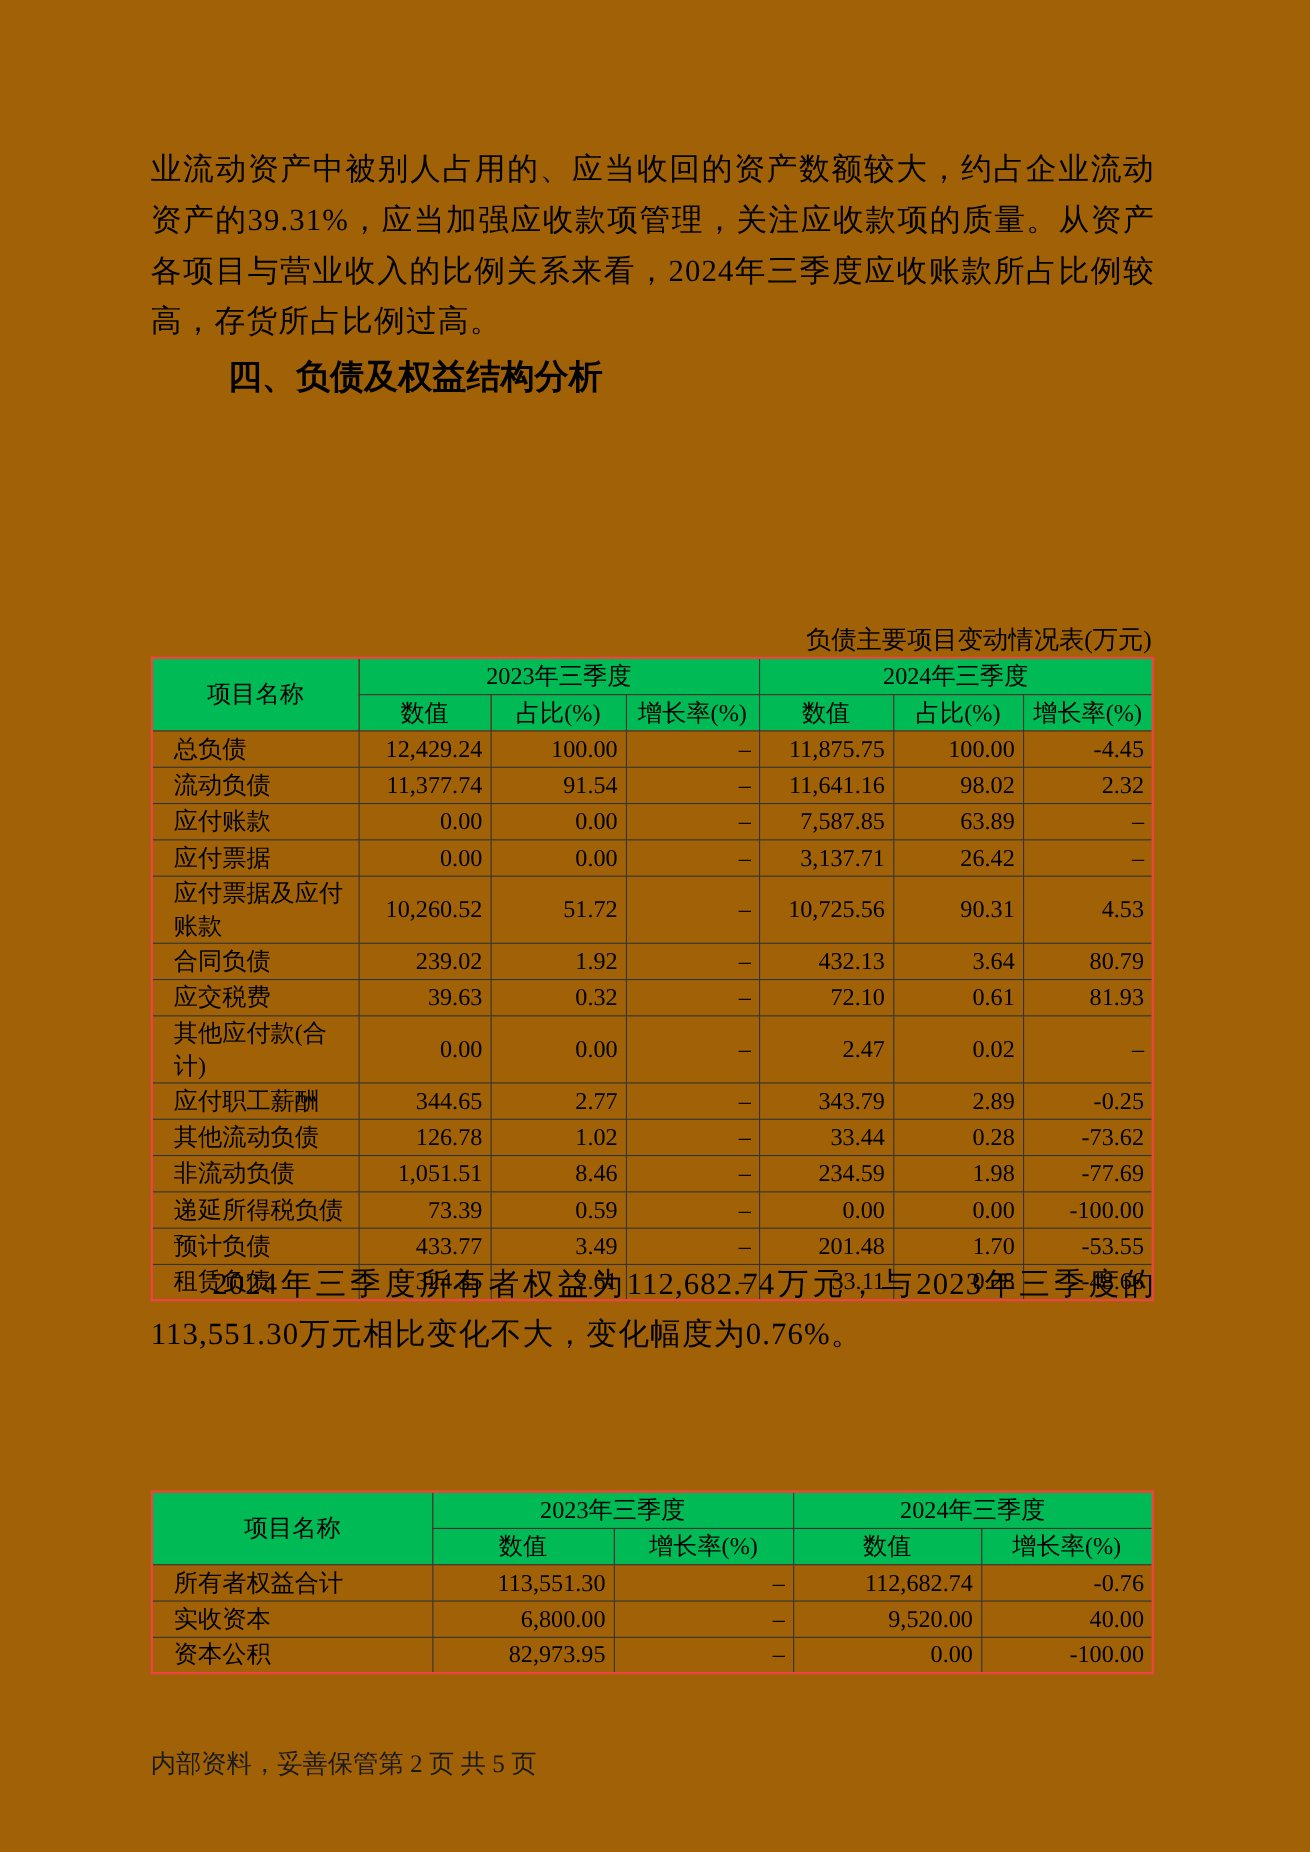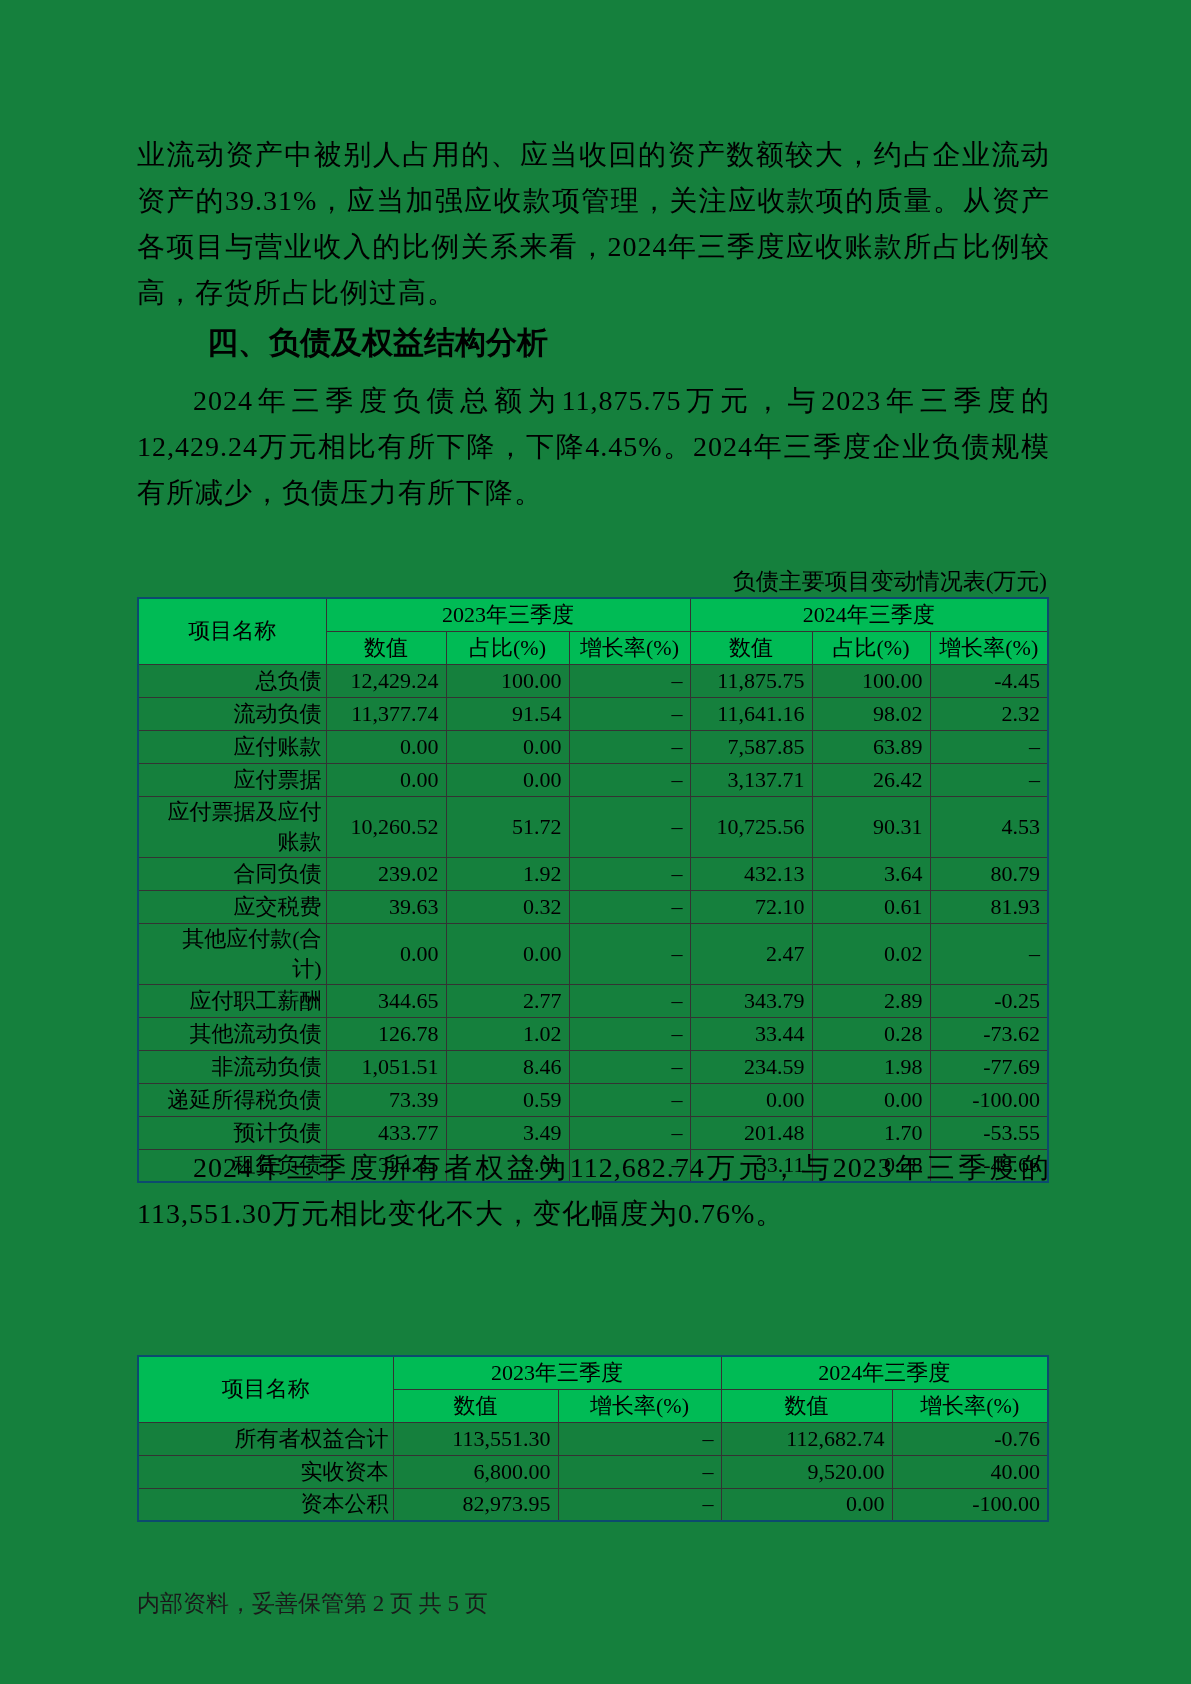--- a/index.html
+++ b/index.html
@@ -1,21 +1,21 @@
 <!DOCTYPE html>
 <html><head>
 <meta charset="utf-8">
 <style>
   * { margin: 0; padding: 0; box-sizing: border-box; }
   html, body { background: #ffffff; }
   .page {
     position: relative;
     width: 1191px;
     height: 1684px;
-    background: #15803d;
+    background: #a16207;
     font-family: "Liberation Serif", "DejaVu Serif", serif;
     color: #000000;
     overflow: hidden;
   }
   .body-text {
     position: absolute;
     left: 137px;
     width: 913px;
     font-size: 28px;
     line-height: 46px;
@@ -54,50 +54,49 @@
     table-layout: fixed;
     font-size: 22px;
     color: #000000;
   }
   .t1 { top: 597px; }
   .t2 { top: 1355px; }
   table.data-table th, table.data-table td {
     border: 1px solid #333333;
     overflow: hidden;
   }
-  table.data-table { border: 2px solid #0c4a6e; }
+  table.data-table { border: 2px solid #ef4444; }
   table.data-table th {
     height: 33px;
     font-weight: normal;
     text-align: center;
     color: #000000;
   }
   table.data-table td { height: 33px; }
-  td.c-item { text-align: right; padding-left: 19px; padding-right: 4px; line-height: 30px; }
+  td.c-item { text-align: left; padding-left: 19px; padding-right: 4px; line-height: 30px; }
   td.c-num { text-align: right; padding-right: 7px; font-variant-numeric: tabular-nums; }
   .footer {
     position: absolute;
     left: 137px;
     top: 1588px;
     width: 913px;
     display: flex;
     font-size: 23px;
     color: #1a1a1a;
   }
 </style>
 </head>
 <body>
 
 <div class="page">
 
   <p class="body-text p1">业流动资产中被别人占用的、应当收回的资产数额较大，约占企业流动资产的39.31%，应当加强应收款项管理，关注应收款项的质量。从资产各项目与营业收入的比例关系来看，2024年三季度应收账款所占比例较高，存货所占比例过高。</p>
 
   <h2 class="heading">四、负债及权益结构分析</h2>
 
-  <p class="body-text p2 indent2">2024年三季度负债总额为11,875.75万元，与2023年三季度的12,429.24万元相比有所下降，下降4.45%。2024年三季度企业负债规模有所减少，负债压力有所下降。</p>
 
   <div class="table-title t1-title">负债主要项目变动情况表(万元)</div>
 
   <table class="data-table t1">
     <colgroup>
       <col style="width:188px">
         <col style="width:120px">
         <col style="width:123px">
       <col style="width:121px">
         <col style="width:122px">

